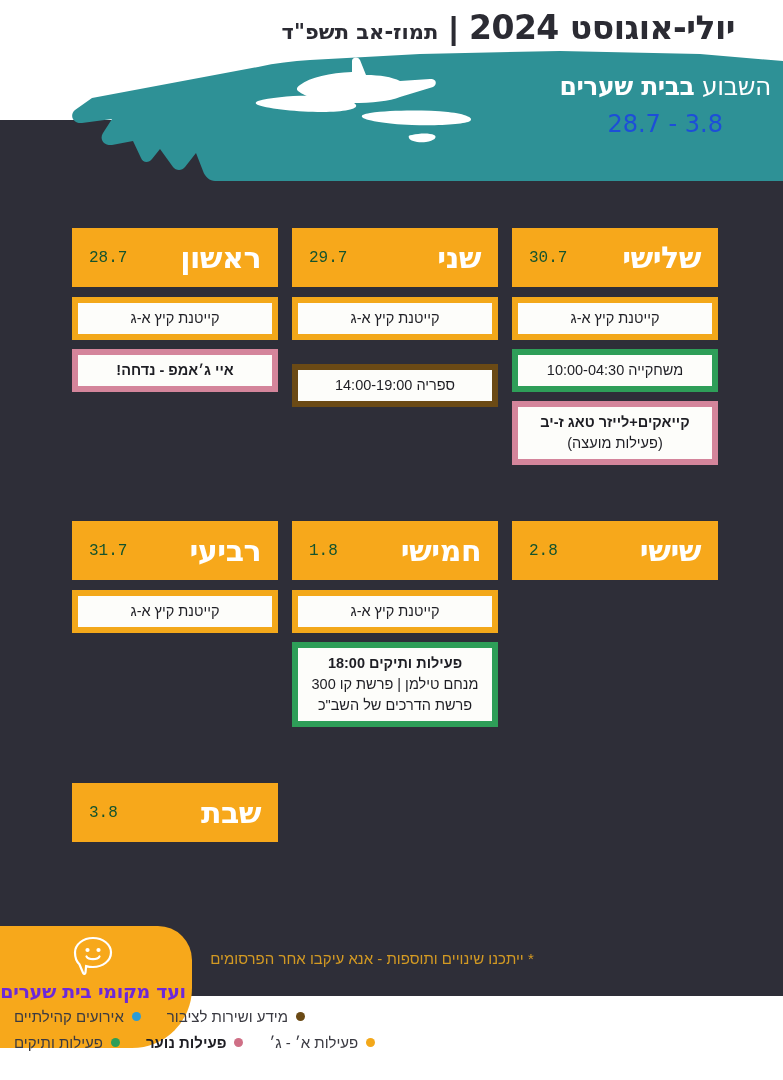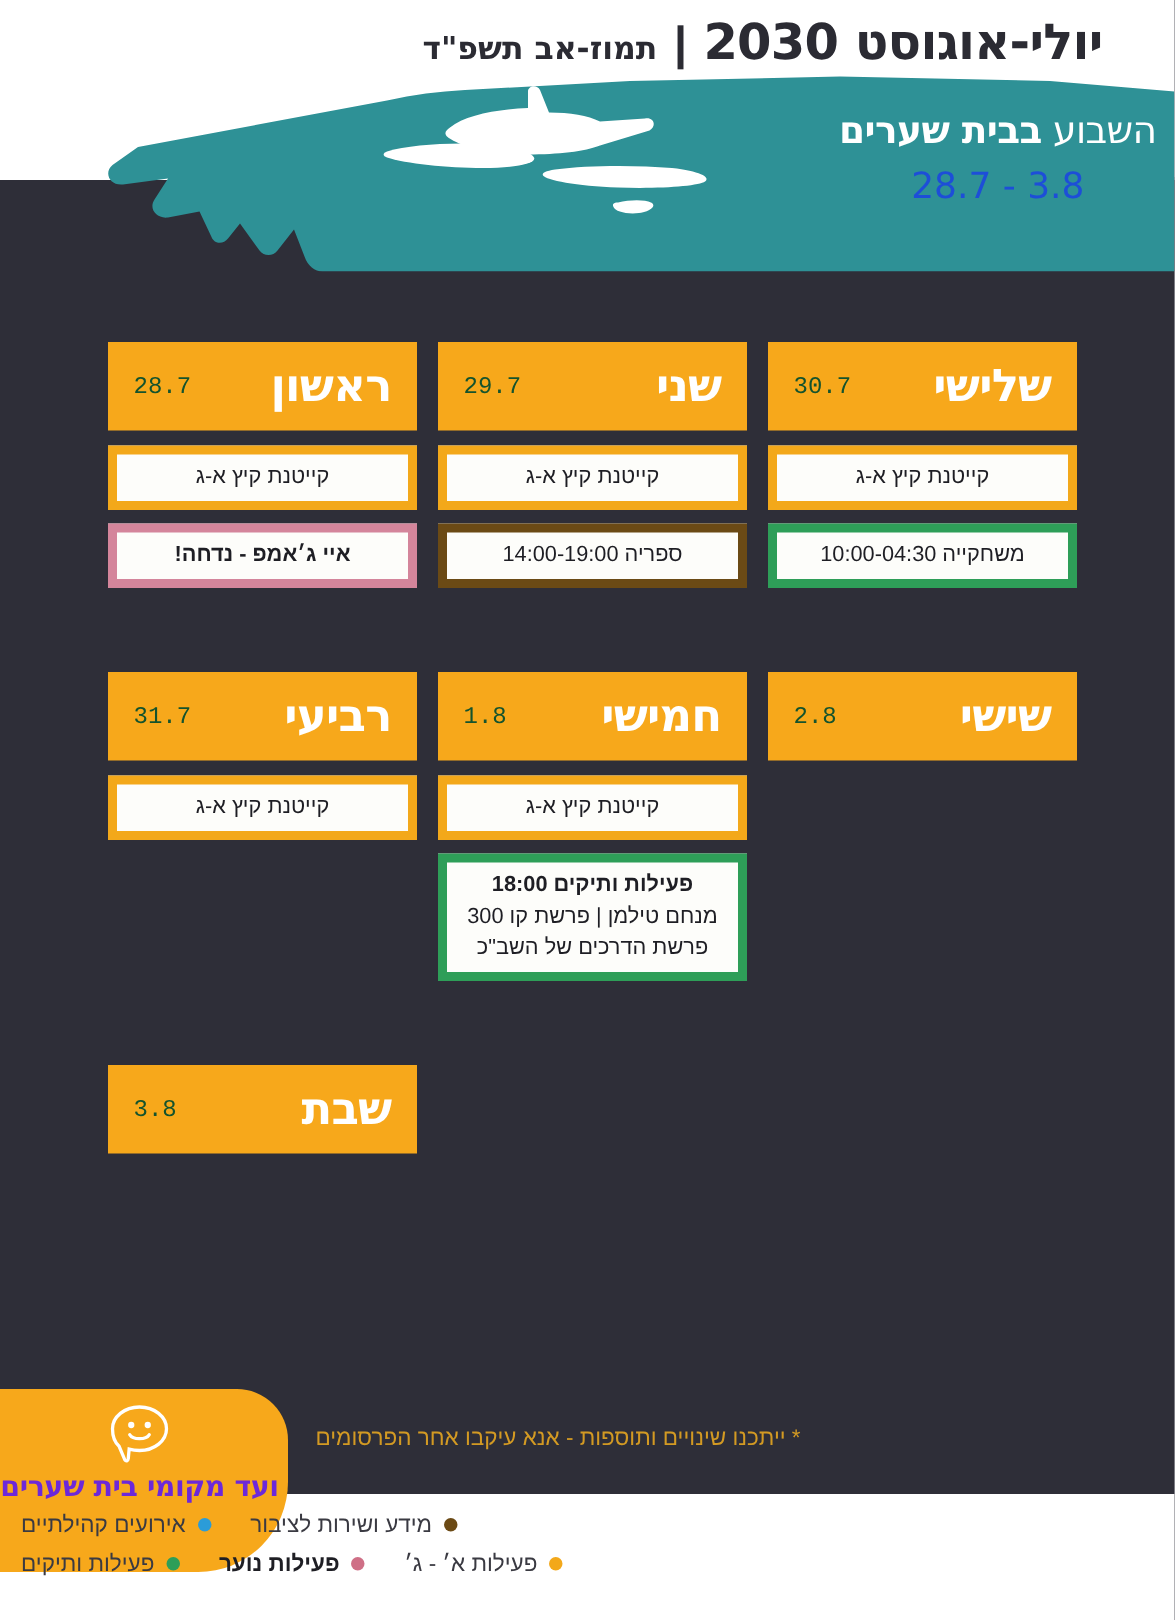--- a/index.html
+++ b/index.html
@@ -168,21 +168,21 @@
   }
   .event-line {
     font-size: 14.5px;
     color: #1e1e24;
     line-height: 1.45;
     white-space: nowrap;
   }
   .event-line.bold { font-weight: bold; }
 
   .event.cat-camp    { border-color: #f3a81a; }
-  .event.cat-info    { border-color: #6b4a15; }
+  .event.cat-info    { border-color: #6b4a15; margin-top: 15px; }
   .event.cat-youth   { border-color: #d4859b; }
   .event.cat-veteran { border-color: #2e9e58; }
 
   .spacer-col { width: 206px; }
 
   
   .disclaimer {
     position: absolute;
     top: 950px;
     right: 0;
@@ -269,21 +269,21 @@
     color: #3a3a42;
     white-space: nowrap;
   }
   .legend-label.bold { font-weight: bold; color: #1e1e24; }
 </style>
 </head>
 <body>
 
 <div class="top-strip">
   <div class="masthead">
-    <span class="masthead-main">יולי-אוגוסט 2030</span>
+    <span class="masthead-main">יולי-אוגוסט 2024</span>
     <span class="masthead-sep">|</span>
     <span class="masthead-sub">תמוז-אב תשפ"ד</span>
   </div>
 </div>
 
 <div class="dark-panel"></div>
 
 <svg class="teal-banner" viewBox="0 0 783 132" preserveAspectRatio="none">
   <path fill="#2e9196" d="M783,12 L783,132 L215,132 C210,132 205,128 203,122 L196,104 L185,118
     C182,122 176,122 173,118 L160,100 L152,110 C149,114 143,114 141,109 L133,92
@@ -317,20 +317,24 @@
         <span class="day-name">שלישי</span>
         <span class="day-date">30.7</span>
       </div>
       <div class="events">
         <div class="event cat-camp">
           <span class="event-line">קייטנת קיץ א-ג</span>
         </div>
         <div class="event cat-veteran">
           <span class="event-line">משחקייה 10:00-04:30</span>
         </div>
+        <div class="event cat-youth">
+          <span class="event-line bold">קייאקים+לייזר טאג ז-יב</span>
+          <span class="event-line">(פעילות מועצה)</span>
+        </div>
       </div>
     </div>
 
     <div class="day-col">
       <div class="day-header">
         <span class="day-name">שני</span>
         <span class="day-date">29.7</span>
       </div>
       <div class="events">
         <div class="event cat-camp">

